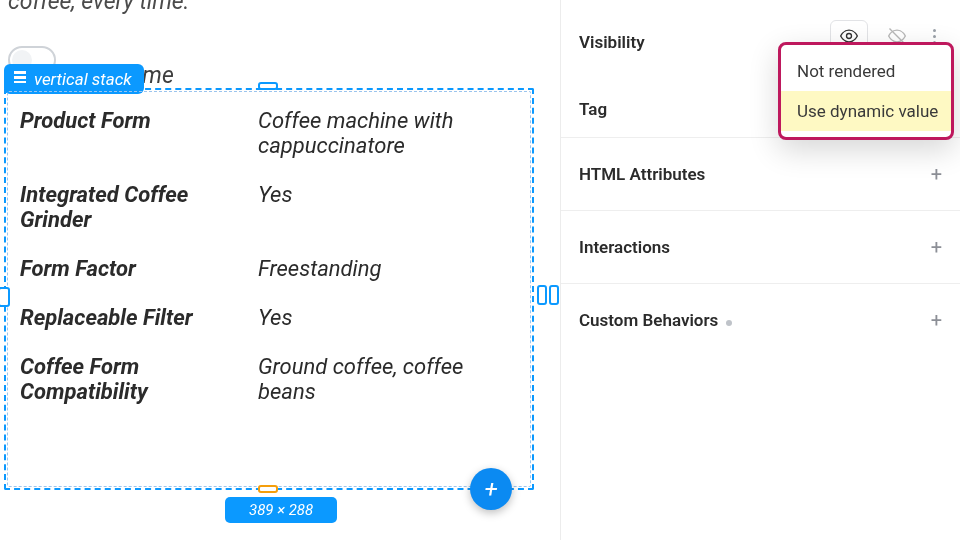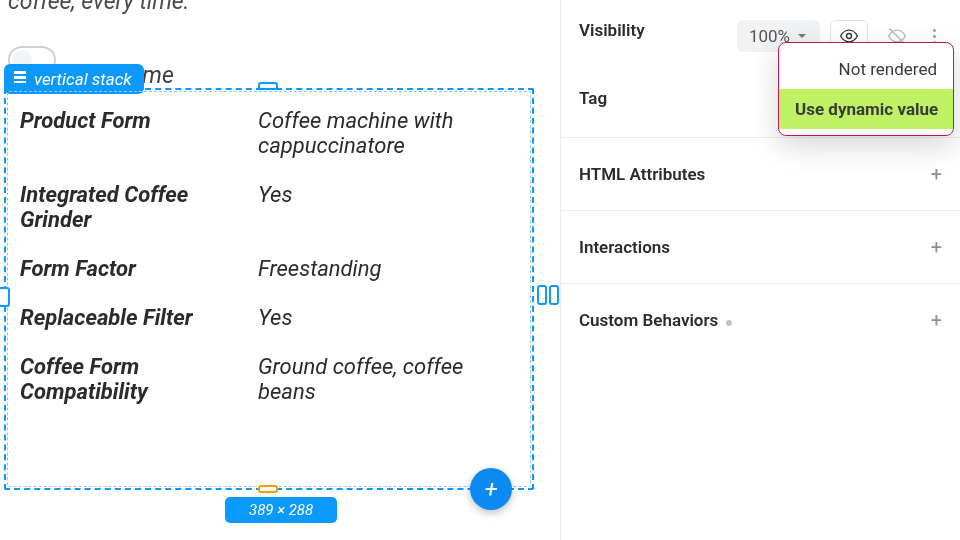--- a/index.html
+++ b/index.html
@@ -27,39 +27,39 @@
 
   .spec-grid { position: absolute; left: 20px; top: 108px; width: 500px; display: grid; grid-template-columns: 238px 1fr; row-gap: 24px; font-size: 22px; color: #2b2b2b; }
   .spec-key { font-weight: 700; }
   .spec-val { }
 
   .add-btn { position: absolute; left: 470px; top: 468px; width: 42px; height: 42px; border-radius: 50%; background: #0b8af2; box-shadow: 0 3px 8px rgba(0,0,0,0.25); display: flex; align-items: center; justify-content: center; color: #fff; font-size: 24px; }
   .dim-badge { position: absolute; left: 225px; top: 497px; background: #0b99ff; color: #fff; font-size: 15px; padding: 4px 24px; border-radius: 5px; }
 
   
   .inspector { width: 400px; border-left: 1px solid #ececec; padding: 8px 18px; position: relative; background:#fff; }
-  .insp-row { display: flex; align-items: flex-start; justify-content: space-between; padding: 12px 0; font-size: 17px; color: #2b2b2b; font-weight: 600; }
+  .insp-row { display: flex; align-items: flex-end; justify-content: space-between; padding: 12px 0; font-size: 17px; color: #2b2b2b; font-weight: 600; }
   .insp-row .controls { display: flex; align-items: center; gap: 10px; font-weight: 400; }
   .vis-pct { background: #f1f2f4; border-radius: 6px; padding: 6px 12px; color: #555; display: flex; align-items: center; gap: 6px; }
   .vis-pct svg { width: 12px; height: 12px; fill: #777; }
   .eye-btn { width: 38px; height: 32px; border: 1px solid #e2e3e6; border-radius: 6px; display:flex; align-items:center; justify-content:center; background:#fff;}
   .eye-btn svg { width: 20px; height: 20px; stroke: #333; fill:none; stroke-width:1.6; }
   .eye-off { opacity:.35; border:none; }
   .kebab { width: 16px; display:flex; flex-direction:column; gap:3px; align-items:center; }
   .kebab span{ width:3px;height:3px;border-radius:50%;background:#9aa0a8;}
   .tag-chip { background:#efefef; border-radius:6px; padding:6px 12px; color:#444; font-size:16px; white-space:nowrap; max-width:78px; overflow:hidden;}
   .sep { border-top:1px solid #eee; margin: 6px -18px; }
   .sect { display:flex; justify-content:space-between; align-items:center; padding:18px 0; font-size:17px; font-weight:600; color:#2b2b2b;}
   .plus { font-size:20px; color:#8c8f96; font-weight:400; }
   .dot { width:6px;height:6px;border-radius:50%;background:#bfc3c9; display:inline-block; margin-left:8px;}
 
   
-  .popover { position:absolute; right: 6px; top: 42px; width: 176px; background:#fff; border:1px solid #be185d; border-radius:8px; box-shadow: 0 10px 30px rgba(0,0,0,0.16); padding: 6px 0; z-index: 5; text-align: right;}
+  .popover { position:absolute; right: 6px; top: 42px; width: 176px; background:#fff; border:3px solid #be185d; border-radius:8px; box-shadow: 0 10px 30px rgba(0,0,0,0.16); padding: 6px 0; z-index: 5;}
   .pop-item { padding: 10px 16px; font-size: 17px; color:#3a3a3a; white-space:nowrap; cursor:default;}
-  .pop-item.hovered { background:#bef264;font-weight:bold; }
+  .pop-item.hovered { background:#fef9c3; }
   .cursor { position:absolute; right: 34px; top: 108px; font-size: 18px; }
 </style>
 </head>
 <body>
 
 <div class="canvas">
   <div class="truncated-top">coffee, every time.</div>
 
   <div class="switch-row">
     <div class="switch"></div>
@@ -103,26 +103,20 @@
   <div class="add-btn">
     <span>+</span>
   </div>
   <div class="dim-badge">389 × 288</div>
 </div>
 
 <div class="inspector">
   <div class="insp-row">
     <span>Visibility</span>
     <div class="controls">
-      <div class="vis-pct">
-        <span>100%</span>
-        <svg viewBox="0 0 12 12">
-            <path d="M2 4l4 4 4-4z"></path>
-          </svg>
-      </div>
       <div class="eye-btn">
         <svg viewBox="0 0 24 24">
             <path d="M2 12s3.5-7 10-7 10 7 10 7-3.5 7-10 7S2 12 2 12z"></path>
             <circle cx="12" cy="12" r="3"></circle>
           </svg>
       </div>
       <div class="eye-btn eye-off">
         <svg viewBox="0 0 24 24">
             <path d="M2 12s3.5-7 10-7 10 7 10 7-3.5 7-10 7S2 12 2 12z"></path>
             <line x1="3" y1="3" x2="21" y2="21"></line>

